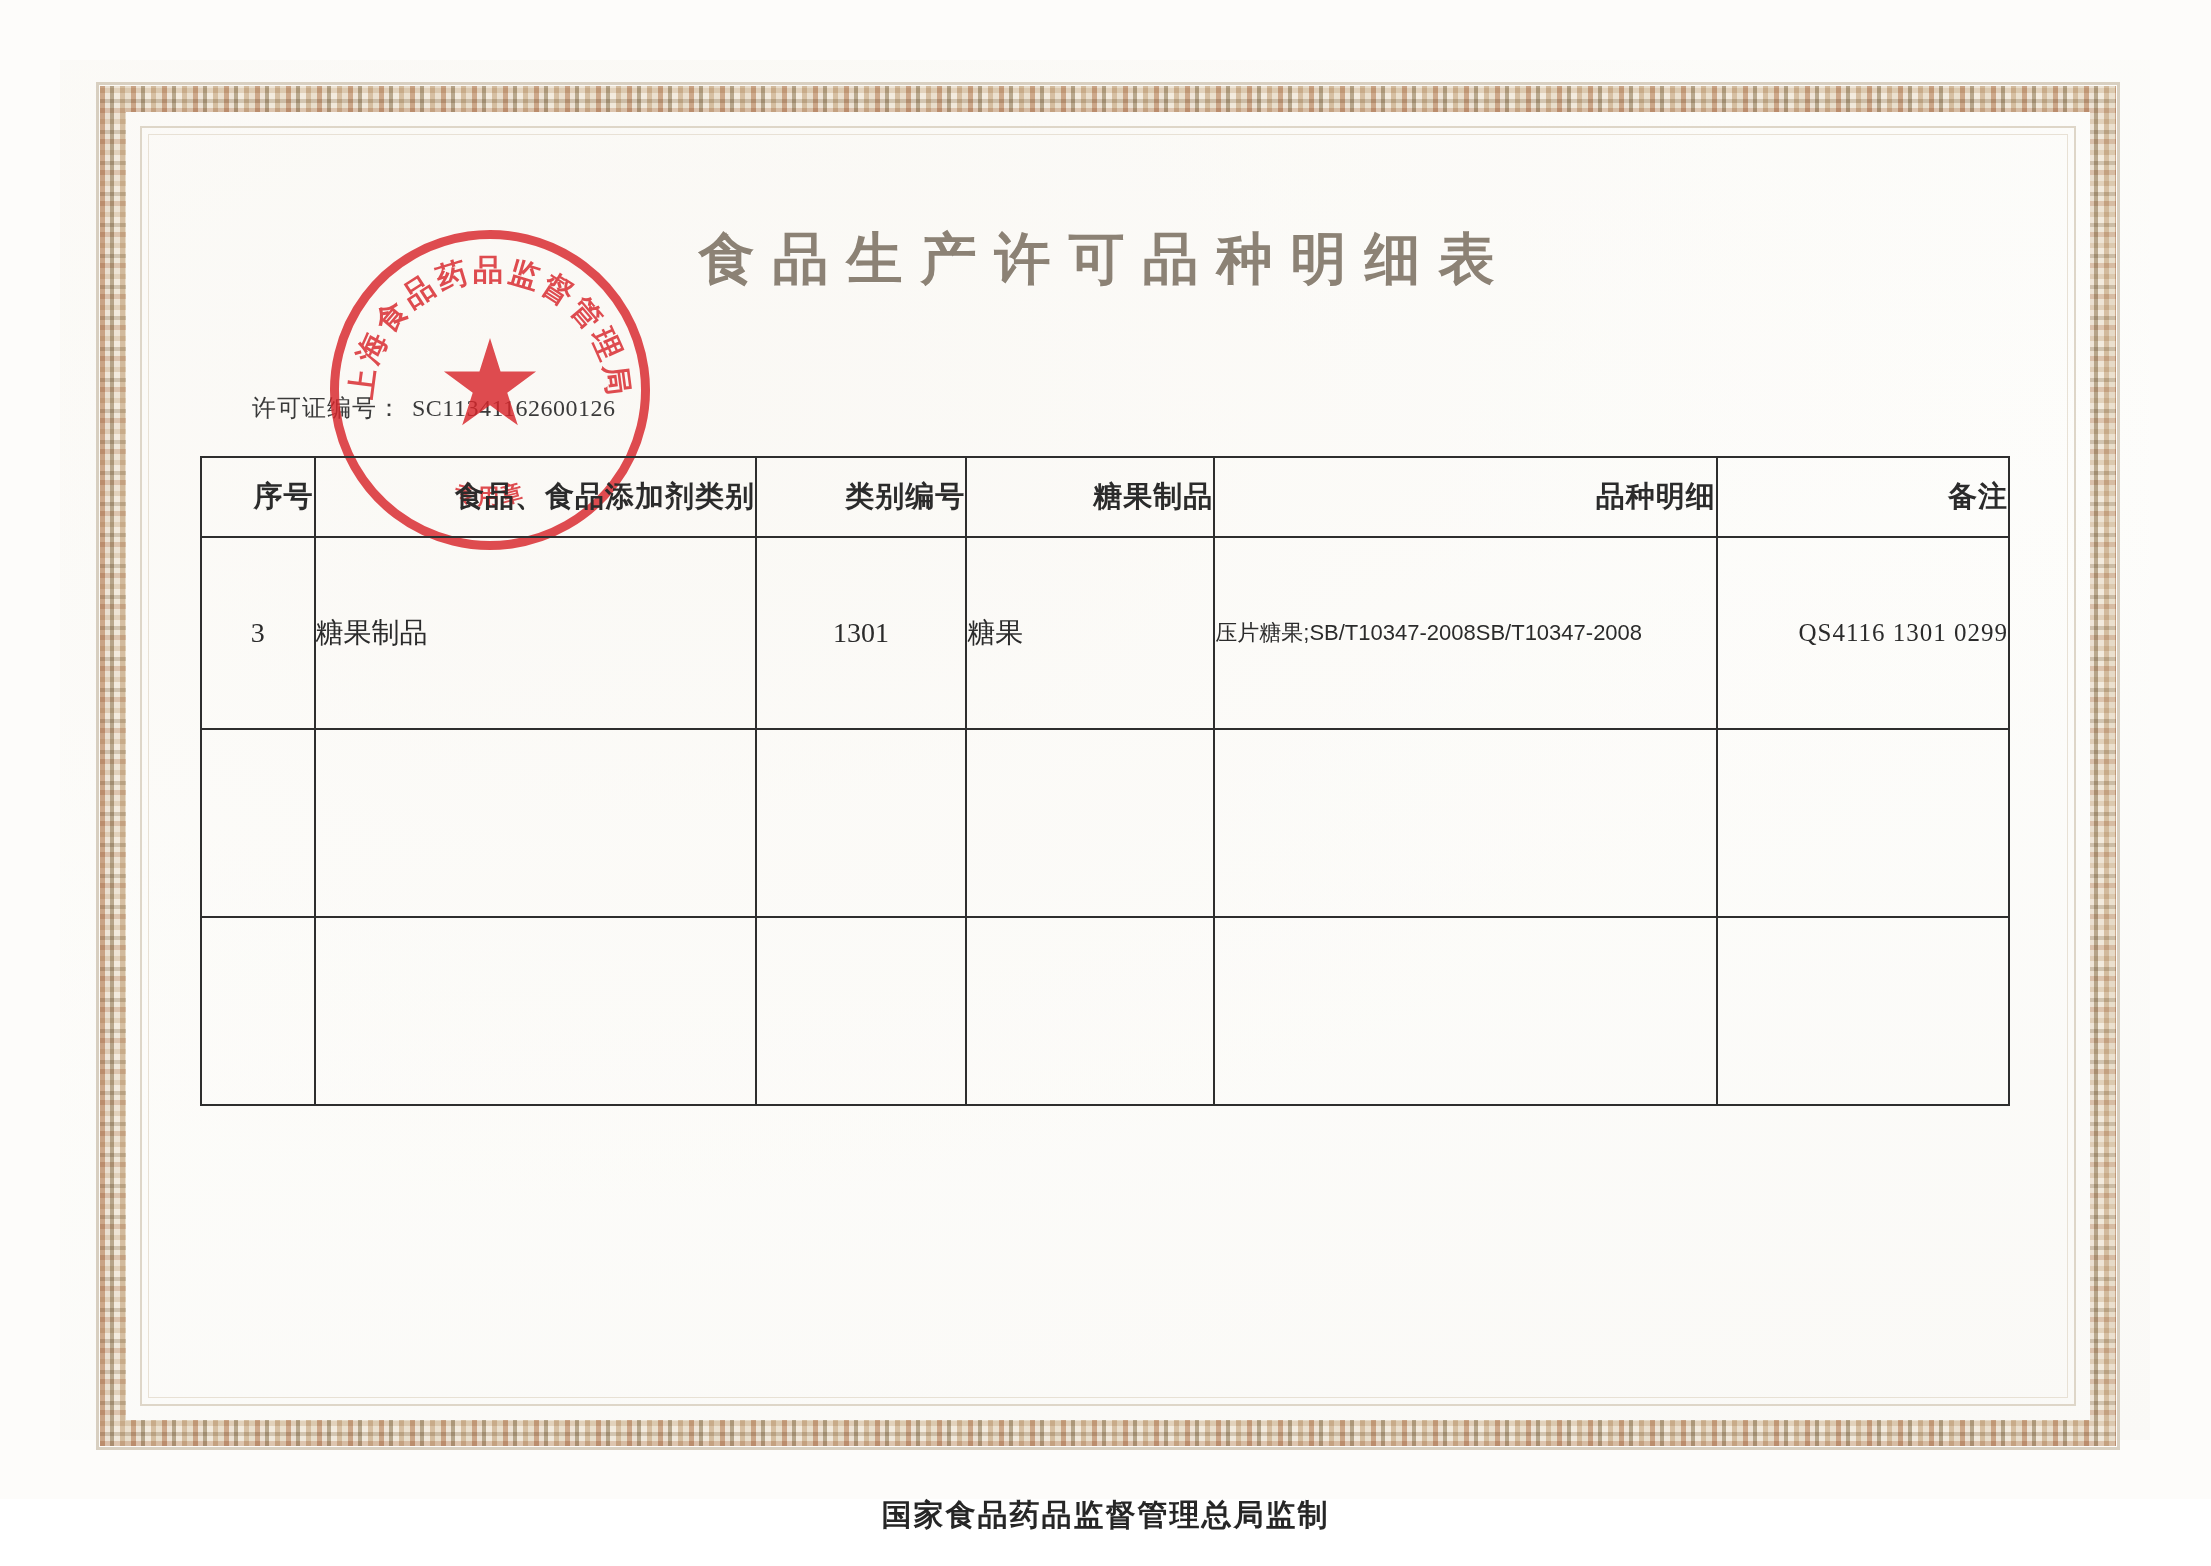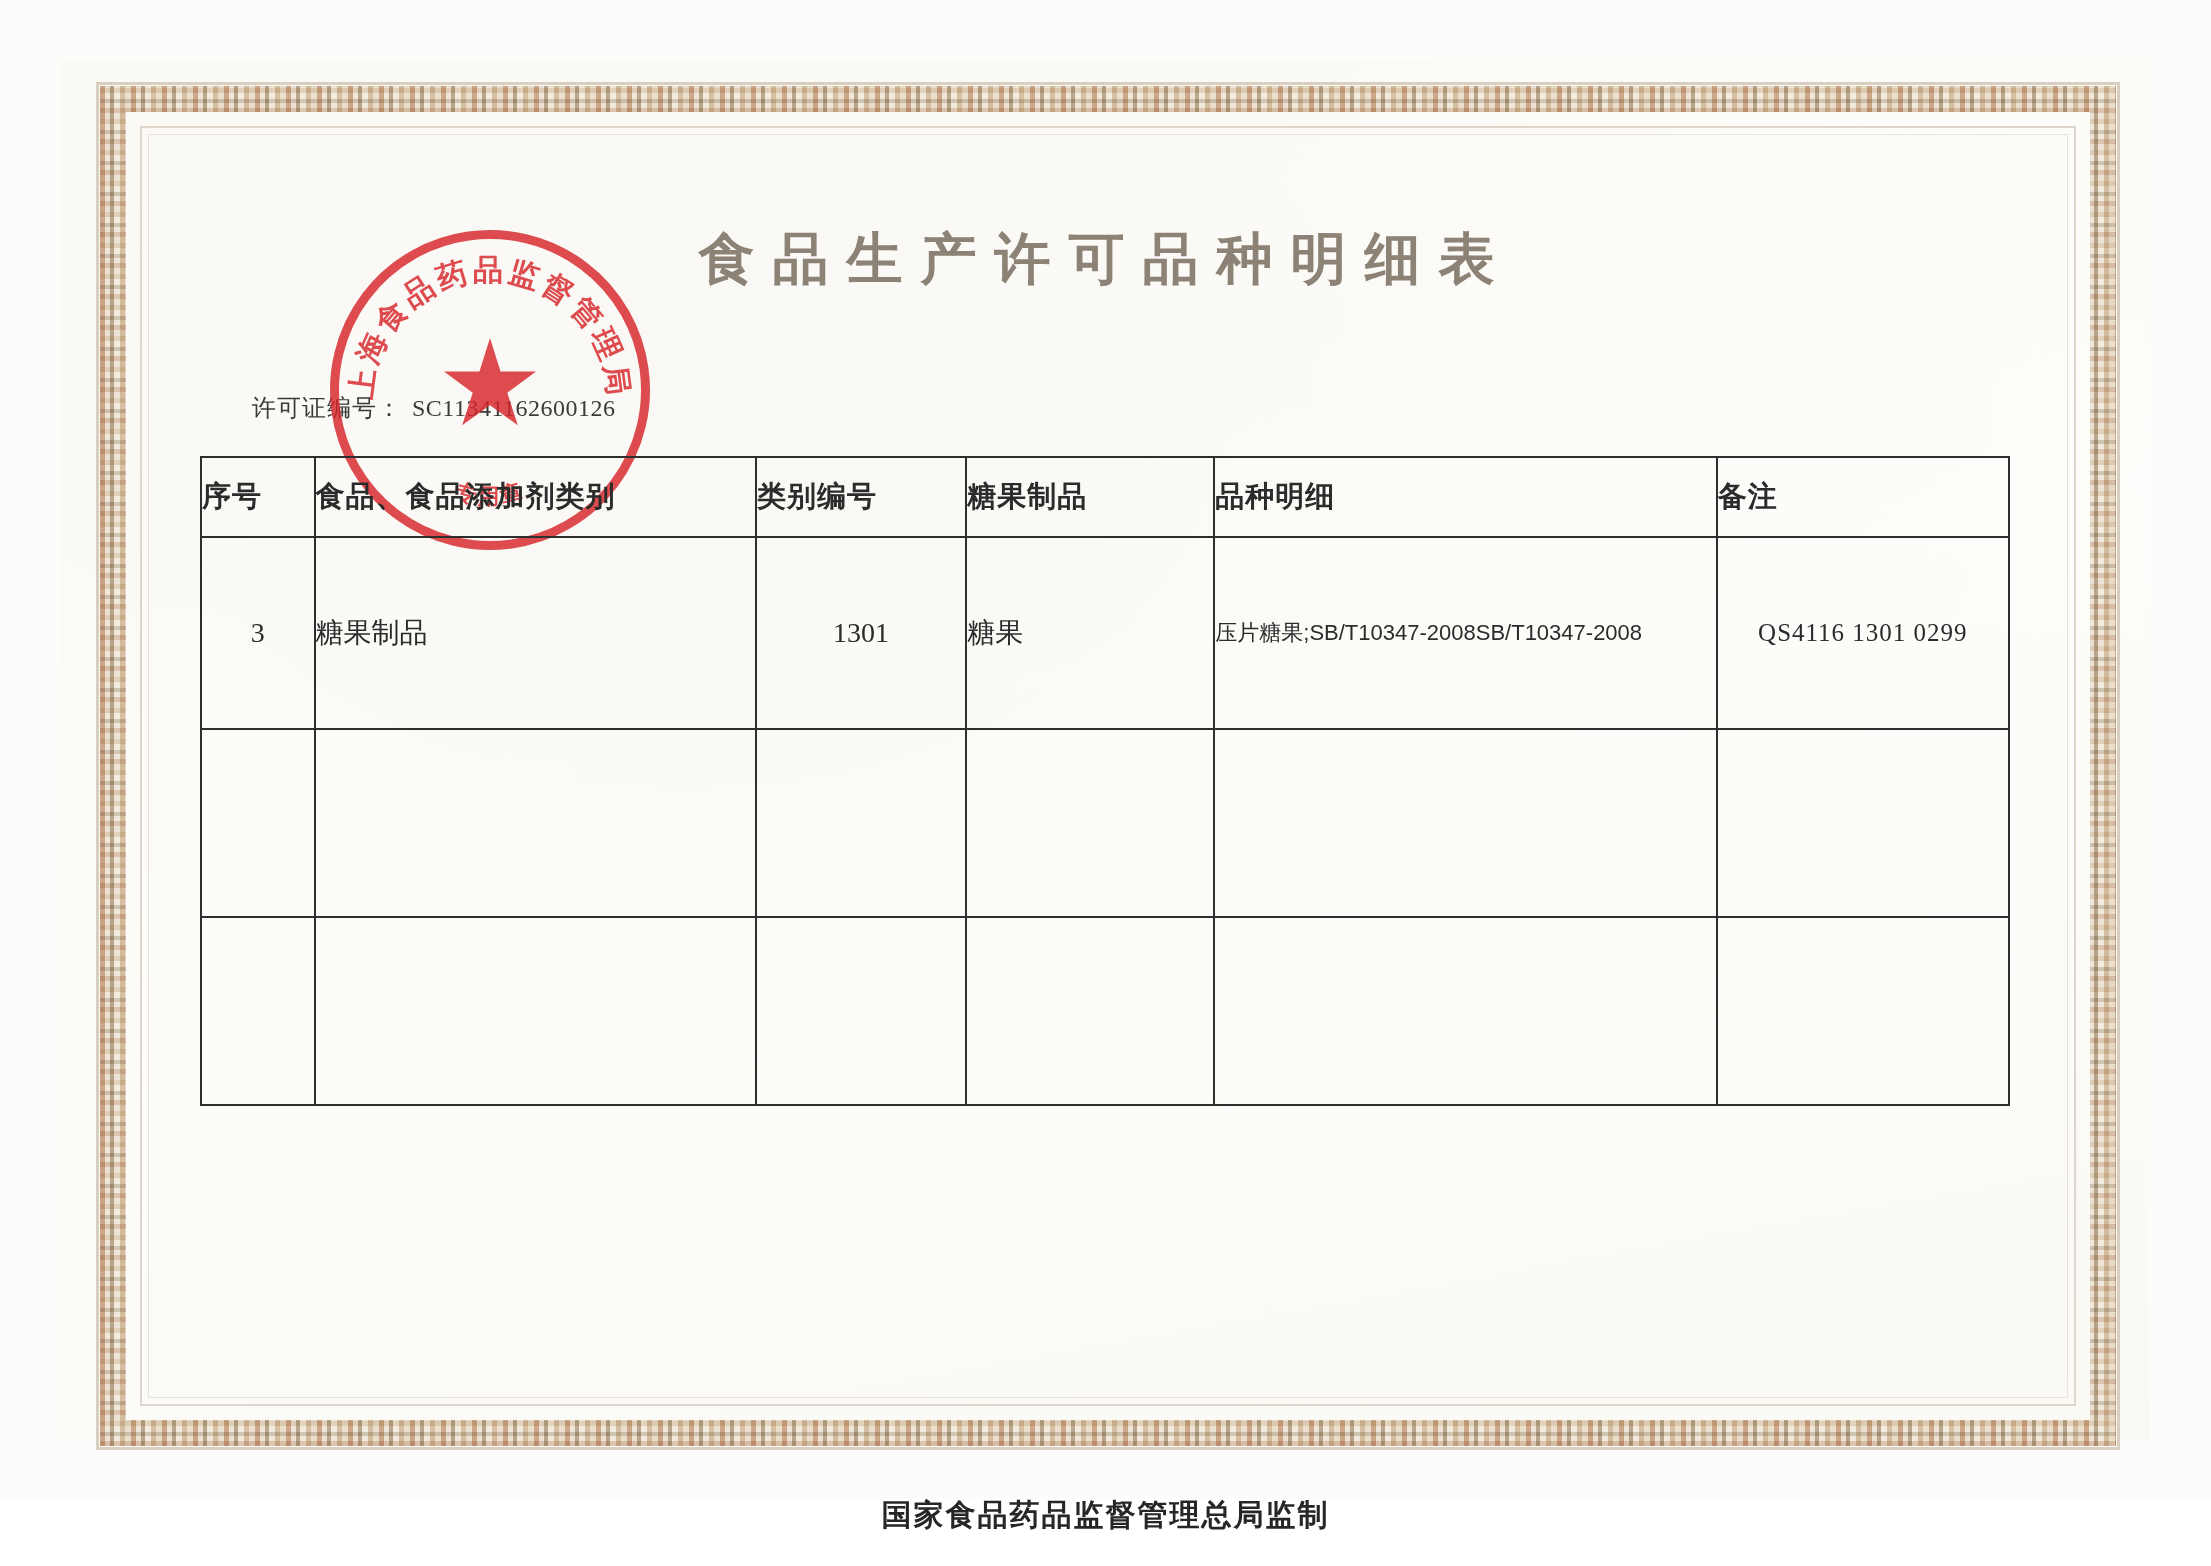--- a/index.html
+++ b/index.html
@@ -137,21 +137,21 @@
     border: 2px solid #2e2e2e;
     padding: 0;
     vertical-align: middle;
     color: #2b2b2b;
     background: transparent;
   }
   .grid th {
     height: 78px;
     font-size: 29px;
     font-weight: 700;
-    text-align: left;
+    text-align: right;
     letter-spacing: 1px;
   }
   .c-seq   { width: 108px; }
   .c-cat   { width: 420px; }
   .c-num   { width: 200px; }
   .c-name  { width: 236px; }
   .c-detail{ width: 478px; }
   .c-note  { width: 278px; }
 
   .row-main td { height: 190px; }
@@ -169,21 +169,21 @@
     padding: 14px 12px 14px 18px;
     font-size: 22px;
     line-height: 1.55;
     text-align: left;
     color: #333;
     font-family: Liberation Sans, sans-serif;
     word-break: break-all;
     vertical-align: top;
   }
   .note-text {
-    text-align: center;
+    text-align: right;
     padding-left: 16px;
     font-size: 25px;
     letter-spacing: 1px;
     font-family: "Liberation Serif", serif;
   }
 
   .row-addr td { height: 150px; }
   .addr-label {
     text-align: center;
     font-size: 29px;

